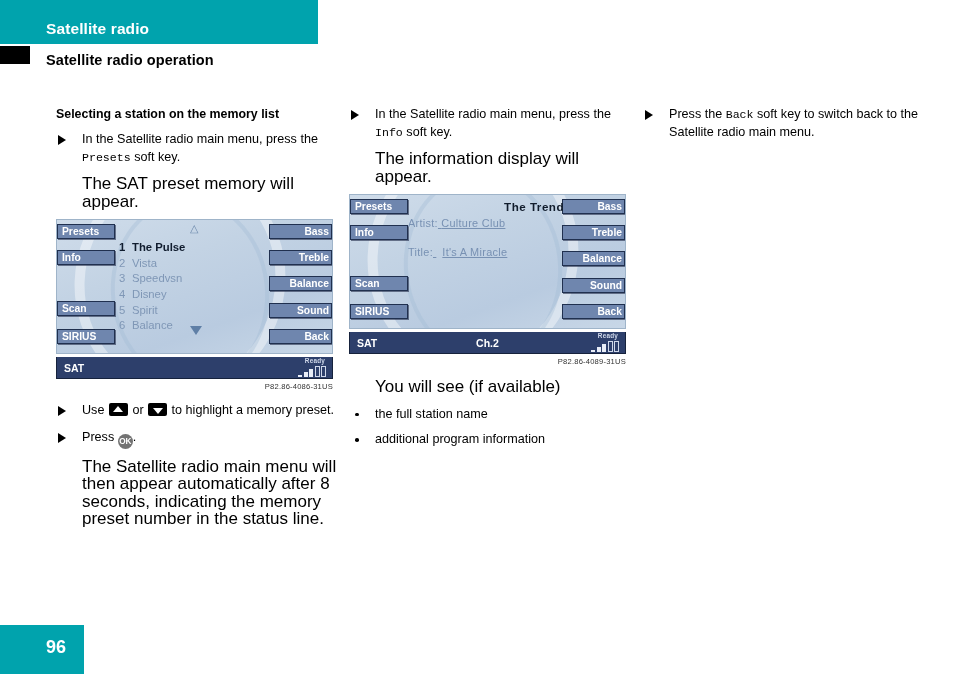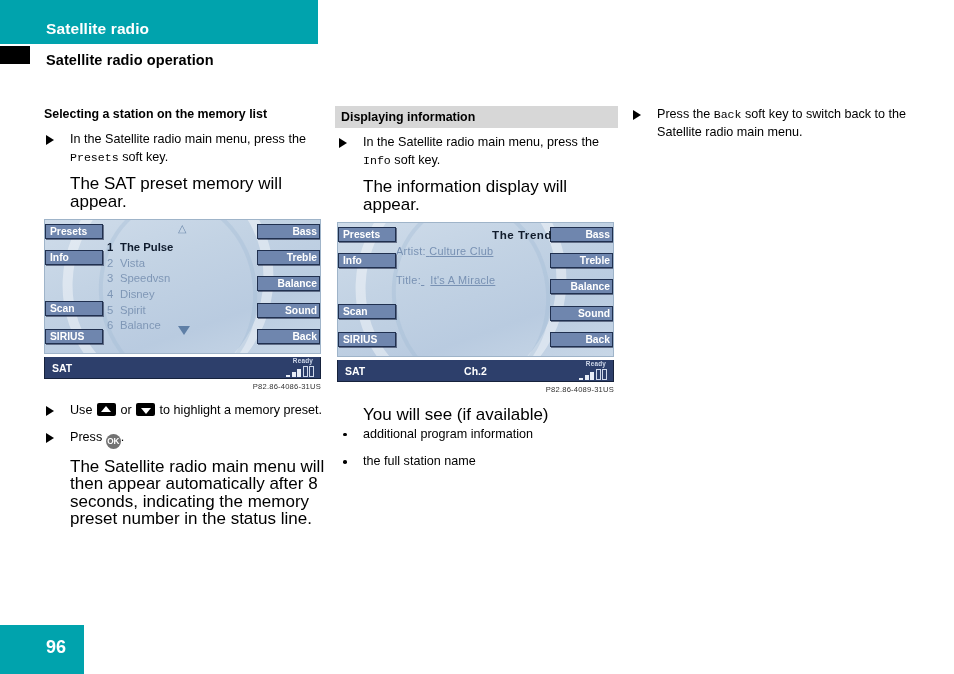--- a/index.html
+++ b/index.html
@@ -44,20 +44,21 @@
     font-weight: bold;
     color: #000000;
     letter-spacing: 0.1px;
   }
 
   
   .col {
     position: absolute;
     top: 106px;
     width: 281px;
+    margin-left: 12px;
   }
   .col1 { left: 44px; }
   .col2 { left: 337px; }
   .col3 { left: 631px; }
 
   .sub-head {
     font-size: 12.4px;
     font-weight: bold;
     margin: 0 0 9px 0;
     line-height: 1.3;
@@ -432,21 +433,20 @@
   <div class="step">
     <span class="tri"></span>
     <span>Press </span><span class="okglyph">OK</span><span>.</span>
   </div>
 
   <div class="para">The Satellite radio main menu will then appear automatically after 8 seconds, indicating the memory preset number in the status line.</div>
 </div>
 
 <div class="col col2">
 
-  <div class="sub-head banded">Displaying information</div>
 
   <div class="step">
     <span class="tri"></span>
     <span>In the Satellite radio main menu, press</span>
     <span>the </span><span class="mono">Info</span><span> soft key.</span>
   </div>
 
   <div class="para">The information display will appear.</div>
 
   <div class="figure" style="margin-top:7px;">
@@ -489,27 +489,27 @@
           <i class="e1"></i>
           <i class="e2"></i>
       </div>
     </div>
 
     <div class="fig-caption">P82.86-4089-31US</div>
   </div>
 
   <div class="para para-tight" style="margin-top:12px;">You will see (if available)</div>
 
+  <div class="dot-item" style="margin-top:10px;">
+    <span class="dot"></span>
+    <span>the full station name</span>
+  </div>
   <div class="dot-item">
     <span class="dot"></span>
     <span>additional program information</span>
-  </div>
-  <div class="dot-item" style="margin-top:10px;">
-    <span class="dot"></span>
-    <span>the full station name</span>
   </div>
 </div>
 
 <div class="col col3">
   <div class="step" style="margin-top:0;">
     <span class="tri"></span>
     <span>Press the </span><span class="mono">Back</span><span> soft key to switch back to the Satellite radio main menu.</span>
   </div>
 </div>
 

